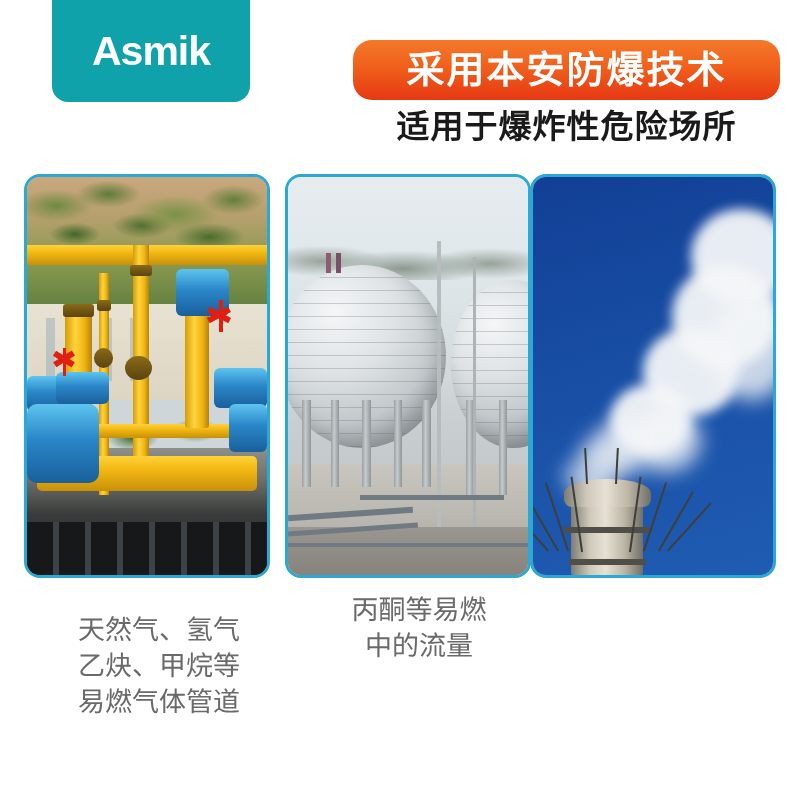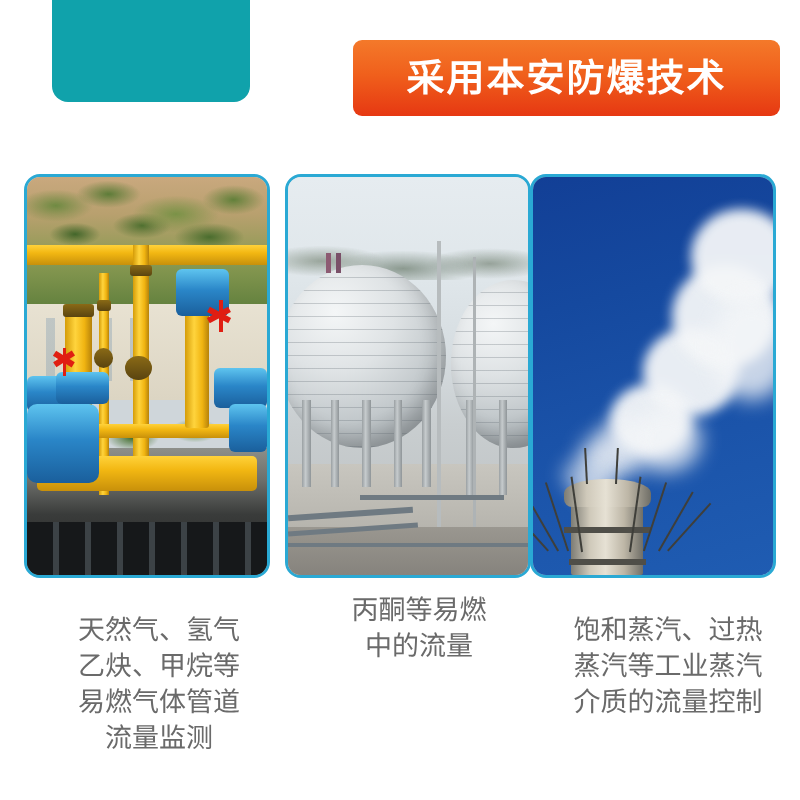--- a/index.html
+++ b/index.html
@@ -25,22 +25,22 @@
     color:#ffffff;font-size:41px;line-height:42px;font-weight:bold;
     letter-spacing:-1px;font-family:"Liberation Sans","DejaVu Sans",sans-serif;
   }
   .logo-cn{
     color:#ffffff;font-size:27px;line-height:30px;font-weight:bold;
     letter-spacing:2px;margin-top:2px;
     font-family:"DejaVu Sans","Liberation Sans",sans-serif;
   }
 
   .banner{
-    position:absolute;left:353px;top:40px;width:427px;height:76px;
-    border-radius:9px;
+    position:absolute;left:353px;top:40px;width:427px;height:60px;
+    border-radius:19px;
     background:linear-gradient(180deg,#f4792a 0%,#f0601c 45%,#e63812 100%);
     display:flex;align-items:center;justify-content:center;
     box-sizing:border-box;
   }
   .banner-text{
     color:#ffffff;font-size:38px;line-height:40px;font-weight:bold;
     letter-spacing:2px;
     font-family:"DejaVu Sans","Liberation Sans",sans-serif;
   }
 
@@ -150,26 +150,28 @@
   .caption.c2{left:282px;padding-top:8px;}
   .caption.c3{left:528px;width:256px;padding-top:28px;}
   .caption .ln{display:block;white-space:nowrap;}
 </style>
 </head>
 <body>
 
 <div class="header">
 
   <div class="logo-box">
+    <div class="logo-en">Asmik</div>
   </div>
 
   <div class="banner">
     <span class="banner-text">采用本安防爆技术</span>
   </div>
 
+  <div class="subtitle">适用于爆炸性危险场所</div>
 </div>
 
 <div class="panels">
 
   <div class="panel p1">
     <div class="scene">
       <div class="s1-sky"></div>
       <div class="s1-hill"></div>
       <div class="s1-wall"></div>
       <div class="s1-bush"></div>
@@ -271,26 +273,20 @@
     </div>
   </div>
 </div>
 
 <div class="captions">
 
   <div class="caption c1">
     <span class="ln">天然气、氢气</span>
     <span class="ln">乙炔、甲烷等</span>
     <span class="ln">易燃气体管道</span>
-    <span class="ln">流量监测</span>
   </div>
 
   <div class="caption c2">
     <span class="ln">丙酮等易燃</span>
     <span class="ln">中的流量</span>
   </div>
 
-  <div class="caption c3">
-    <span class="ln">饱和蒸汽、过热</span>
-    <span class="ln">蒸汽等工业蒸汽</span>
-    <span class="ln">介质的流量控制</span>
-  </div>
 </div>
 
 </body></html>

